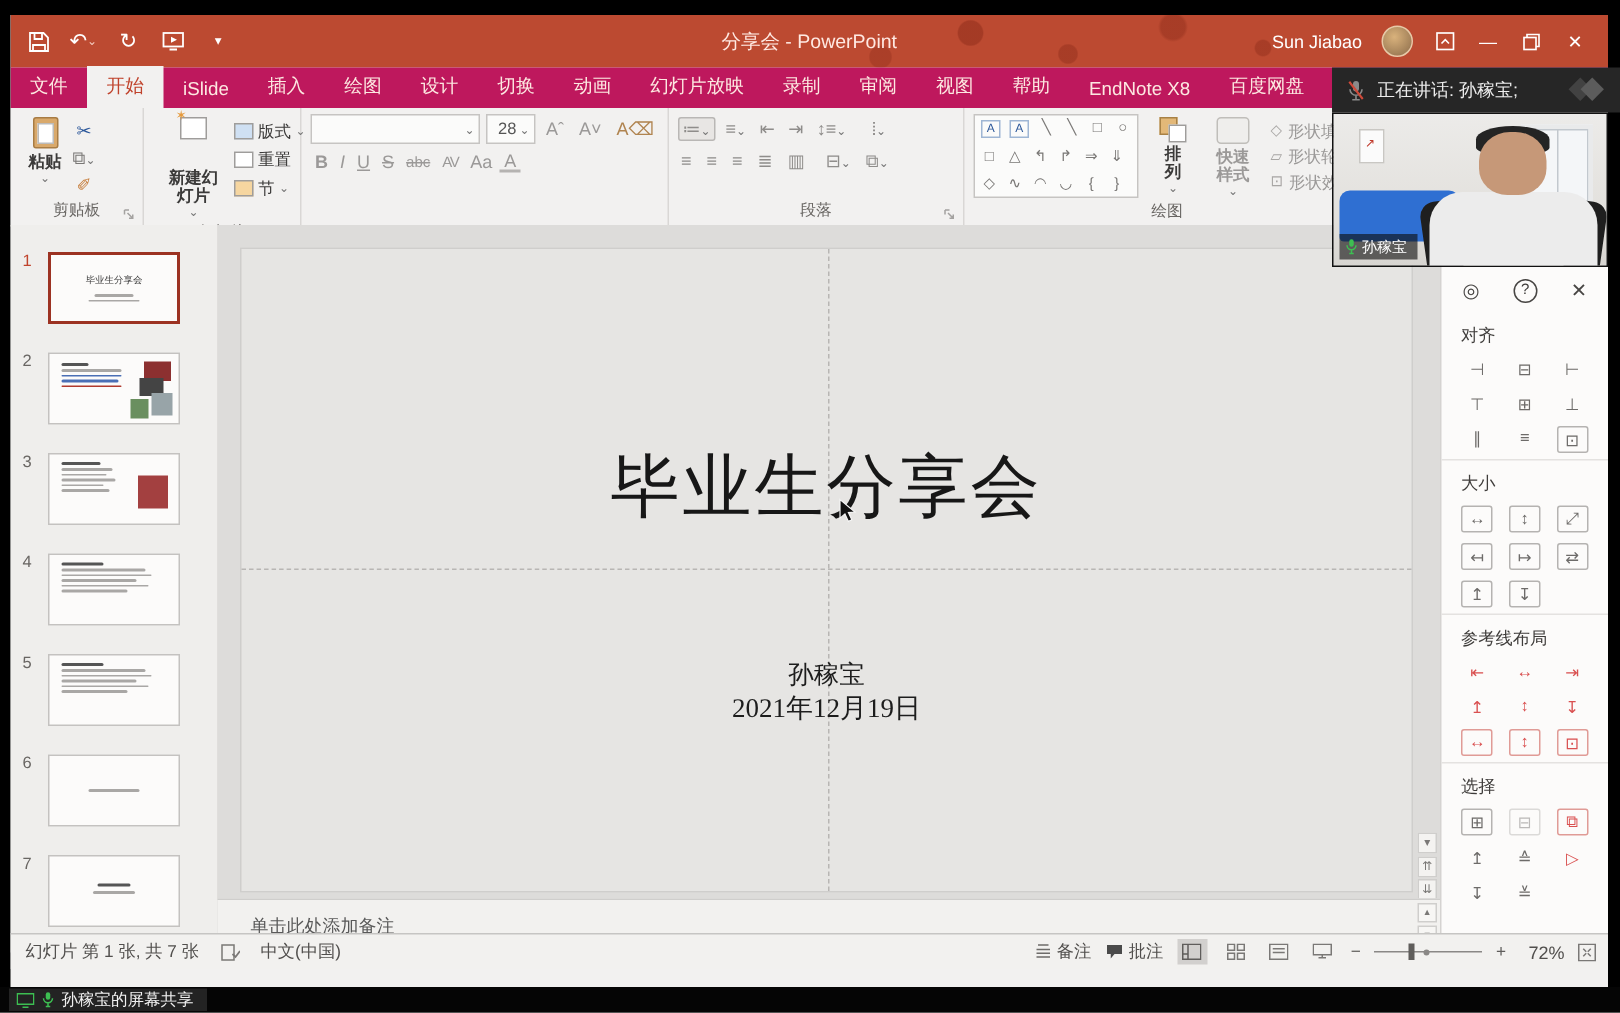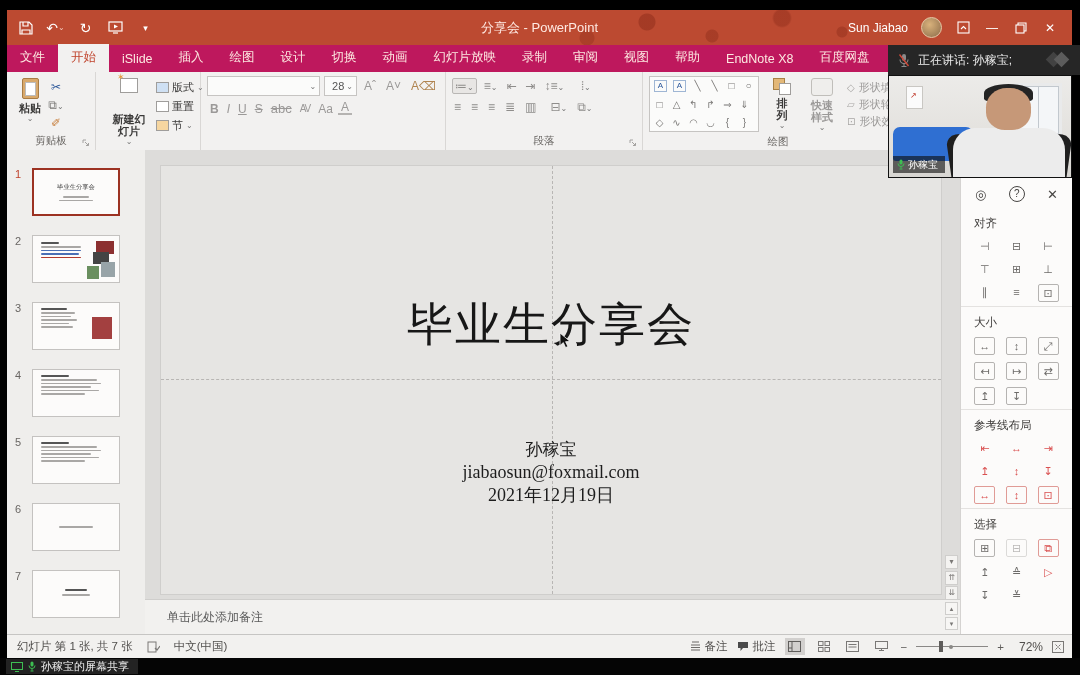--- a/index.html
+++ b/index.html
@@ -99,21 +99,21 @@
   .sp-sec:first-of-type{border-top:none;}
   .sp-title{font-size:11.5px;color:#3f3d3b;padding:2px 0 7px 13px;}
   .sp-grid{display:grid;grid-template-columns:repeat(3,1fr);row-gap:7px;justify-items:center;padding:0 8px;}
   .spi{width:19px;height:16px;display:flex;align-items:center;justify-content:center;font-size:11px;color:#6d6b69;}
   .spi.boxed{border:1px solid #b5b3b1;border-radius:2px;}
   .spi.red{color:#d95050;}
   .spi.red.boxed{border-color:#e09b96;}
   .spi.dim{opacity:.45;}
 
   
-  #statusbar{position:absolute;left:0;bottom:0;width:100%;height:23px;background:#f2f1ef;border-top:1px solid #c6c5c3;font-size:11.5px;color:#514f4d;display:flex;align-items:center;}
+  #statusbar{position:absolute;left:0;bottom:12px;width:100%;height:23px;background:#f2f1ef;border-top:1px solid #c6c5c3;font-size:11.5px;color:#514f4d;display:flex;align-items:center;}
   #sb-left{display:flex;align-items:center;gap:14px;padding-left:10px;}
   #sb-right{margin-left:auto;display:flex;align-items:center;gap:9px;padding-right:8px;}
   .sb-item{display:flex;align-items:center;gap:4px;white-space:nowrap;}
   .viewbtn{width:20px;height:17px;display:flex;align-items:center;justify-content:center;}
   .viewbtn.active{background:#d2d0ce;}
   #zoomslider{width:72px;height:1px;background:#8a8886;position:relative;}
   #zoomslider .dot{position:absolute;left:46%;top:-1.5px;width:4px;height:4px;background:#8a8886;border-radius:50%;}
   #zoomslider .handle{position:absolute;left:32%;top:-5px;width:4px;height:11px;background:#5f5d5b;}
 
   
@@ -276,21 +276,21 @@
             </span>
           <span class="fbtn">Aˆ</span>
           <span class="fbtn">A˅</span>
           <span class="fbtn" style="color:#b08450;">A⌫</span>
         </div>
         <div style="display:flex;gap:2px;align-items:center;">
             <span class="fbtn" style="font-weight:bold;">B</span>
             <span class="fbtn" style="font-style:italic;">I</span>
             <span class="fbtn" style="text-decoration:underline;">U</span>
             <span class="fbtn" style="text-decoration:line-through;">S</span>
-            <span class="fbtn" style="text-decoration:line-through;font-size:13px;">abc</span>
+            <span class="fbtn" style="text-decoration:line-through;font-size:10px;">abc</span>
             <span class="fbtn" style="font-size:10px;letter-spacing:-1px;">AV</span>
             <span class="fbtn" style="">Aa</span>
             <span class="fbtn" style="border-bottom:2px solid #b5b3b1;line-height:11px;">A</span>
           </div>
       </div>
     </div>
 
     <div class="rgroup" style="width:184px;">
       <div class="rg-body" style="flex-direction:column;gap:6px;padding-top:2px;">
         <div style="display:flex;gap:5px;align-items:center;">
@@ -461,21 +461,20 @@
       </div>
     </div>
 
   <div id="editor">
     <div id="canvas">
       <div class="guide-v"></div>
       <div class="guide-h"></div>
       <div id="slide-title">毕业生分享会</div>
       <div id="slide-sub">
         <div class="a">孙稼宝</div>
-        <div class="b">jiabaosun@foxmail.com</div>
         <div class="b">2021年12月19日</div>
       </div>
       <span id="cursor">
         <svg width="13" height="17" viewBox="0 0 13 17">
             <path d="M1 1 L1 13.5 L4.3 10.6 L6.6 15.6 L8.9 14.5 L6.6 9.7 L11 9.4 Z" fill="#111" stroke="#f5f5f5" stroke-width="0.8"></path>
           </svg>
       </span>
     </div>
     <div id="vscroll">
       <span class="scbtn" style="top:405px;">▾</span>

